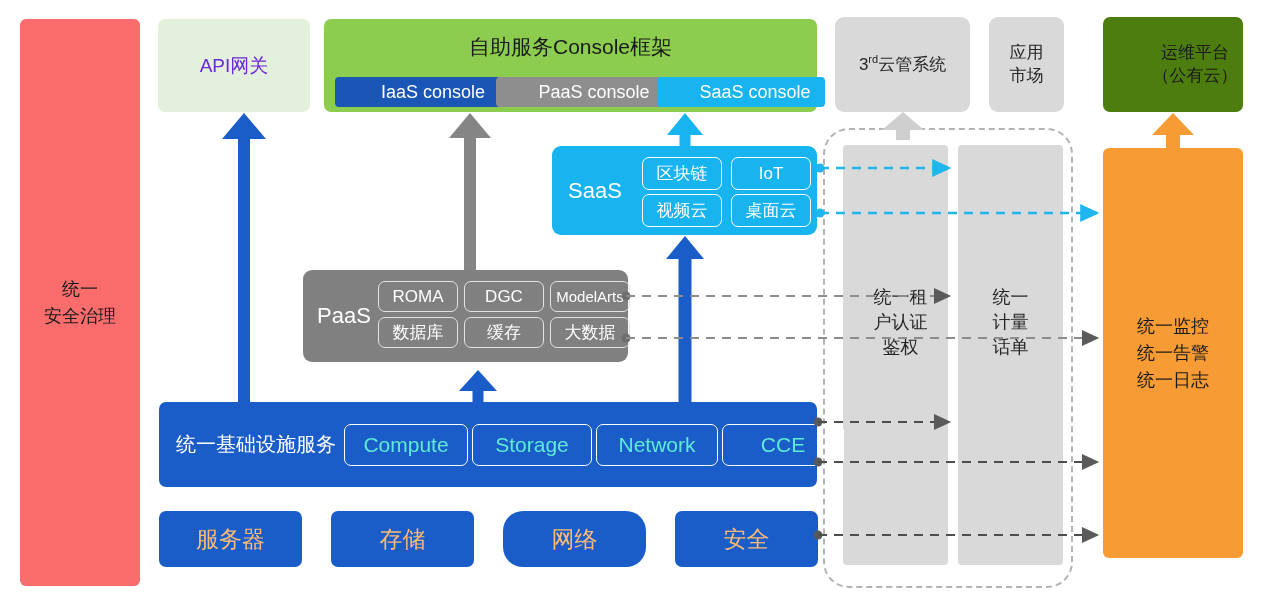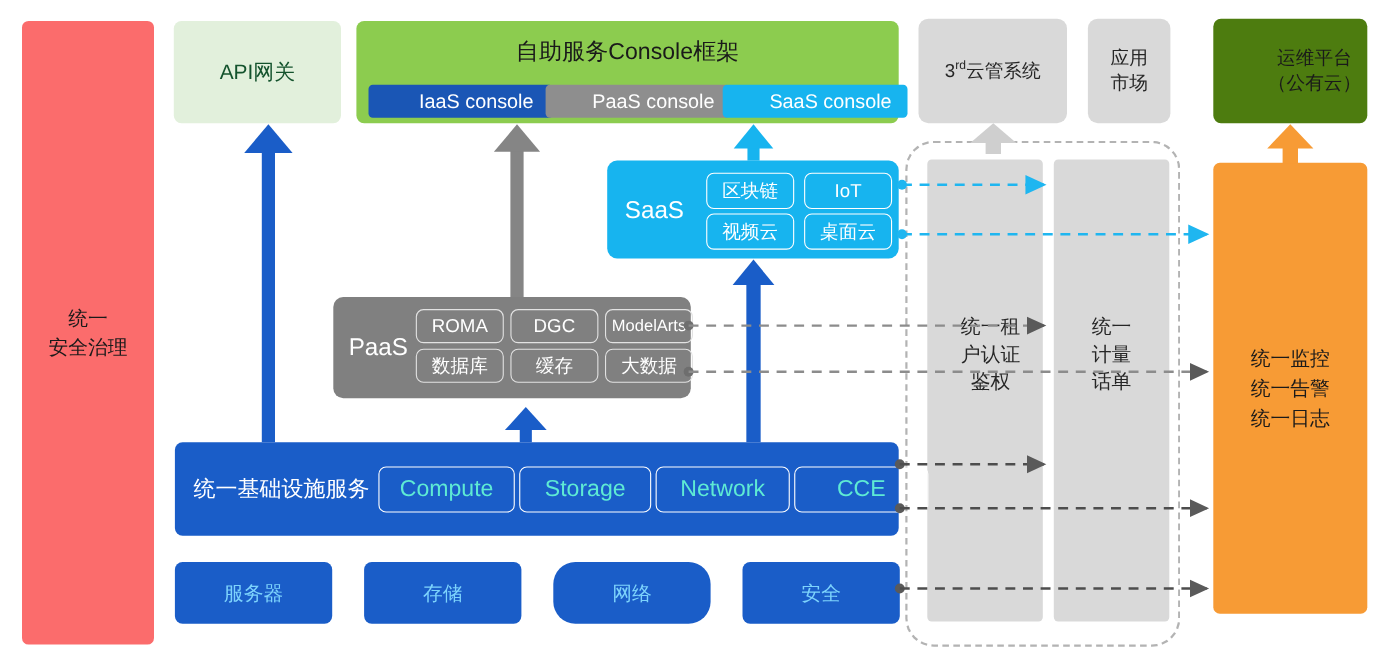--- a/index.html
+++ b/index.html
@@ -7,21 +7,21 @@
        font-family:"Liberation Sans","DejaVu Sans",sans-serif;}
   #stage{position:relative;width:1265px;height:605px;background:#fff;}
 
   .abs{position:absolute;box-sizing:border-box;}
   .cbox{display:flex;align-items:center;justify-content:center;text-align:center;}
 
   
   .panel-red{background:#fb6c6c;border-radius:6px;color:#1a1a1a;font-size:18px;line-height:1.45;font-weight:400;}
   .panel-orange{background:#f79b35;border-radius:6px;color:#1a1a1a;font-size:18px;line-height:1.5;}
   .panel-orange-top{background:#4d7c0f;border-radius:7px;color:#1a1a1a;font-size:17px;line-height:1.35;padding-left:44px;}
-  .box-paleGreen{background:#e2f0dc;border-radius:7px;color:#14532d;font-size:19px;}
+  .box-paleGreen{background:#e2f0dc;border-radius:7px;color:#6d28d9;font-size:19px;}
   .box-green{background:#8ccc4f;border-radius:7px;}
   .box-gray{background:#d9d9d9;border-radius:9px;color:#262626;font-size:17px;line-height:1.35;}
 
   .green-title{position:absolute;left:0;right:0;top:14px;text-align:center;color:#1a1a1a;font-size:21px;}
   .chip{position:absolute;display:flex;align-items:center;justify-content:center;
         border-radius:4px;color:#fff;font-size:18px;height:30px;padding-left:28px;}
   .chip-iaas{background:#1a56b5;}
   .chip-paas{background:#8e8e8e;}
   .chip-saas{background:#17b4ef;}
 
@@ -29,21 +29,21 @@
   .blk-saas{background:#17b4ef;border-radius:9px;}
   .blk-paas{background:#808080;border-radius:9px;}
   .blk-iaas{background:#1a5dc8;border-radius:7px;}
   .blk-label{position:absolute;color:#fff;font-size:22px;display:flex;align-items:center;}
   .pill{position:absolute;display:flex;align-items:center;justify-content:center;
         border:1.6px solid #ffffff;border-radius:7px;color:#fff;font-size:17px;}
   .pill-paas{border-color:#e2e2e2;}
   .iaas-text{position:absolute;color:#fff;font-size:20px;display:flex;align-items:center;}
   .iaas-pill{position:absolute;display:flex;align-items:center;justify-content:center;
              border:1.6px solid #ffffff;border-radius:7px;color:#5eead4;font-size:21px;text-align:center;}
-  .bottom-box{background:#1a5dc8;border-radius:7px;color:#7dd3fc;font-size:18px;}
+  .bottom-box{background:#1a5dc8;border-radius:7px;color:#fdba74;font-size:23px;}
 
   
   .uparrow{position:absolute;}
   .uparrow .shaft{position:absolute;left:50%;transform:translateX(-50%);bottom:0;}
   .uparrow .head{position:absolute;left:50%;transform:translateX(-50%);top:0;
                  width:0;height:0;border-style:solid;border-color:transparent;}
 
   
   .dashed-region{border:2.5px dashed #b3b3b3;border-radius:26px;}
   .col-gray{background:#d9d9d9;border-radius:4px;color:#262626;font-size:18px;line-height:1.4;}

